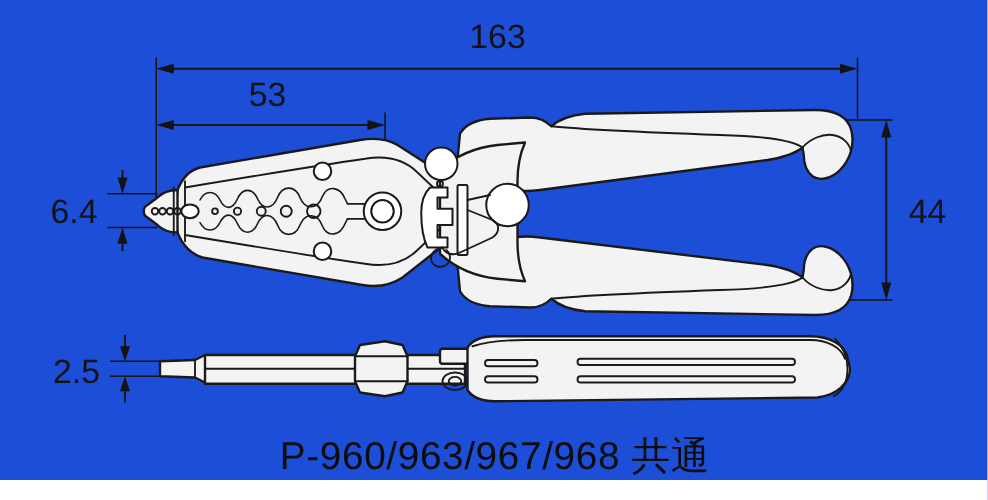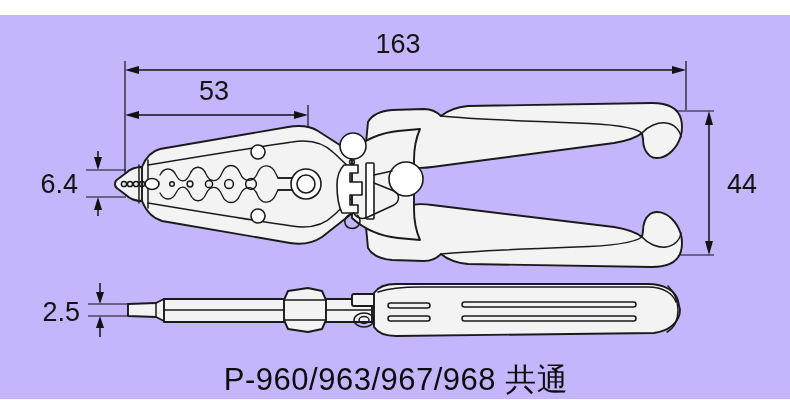--- a/index.html
+++ b/index.html
@@ -11,22 +11,21 @@
   body {
     width: 790px;
     height: 400px;
     overflow: hidden;
     font-family: "Liberation Sans", sans-serif;
   }
   #drawing-root {
     position: relative;
     width: 790px;
     height: 384px;
-    background: #c4b5fd;
-    margin-top: 15px;
+    background: #1d4ed8;
   }
   #drawing-svg {
     display: block;
     width: 790px;
     height: 400px;
   }
   .dim-text {
     font-family: "Liberation Sans", sans-serif;
     font-size: 27px;
     fill: #131313;

